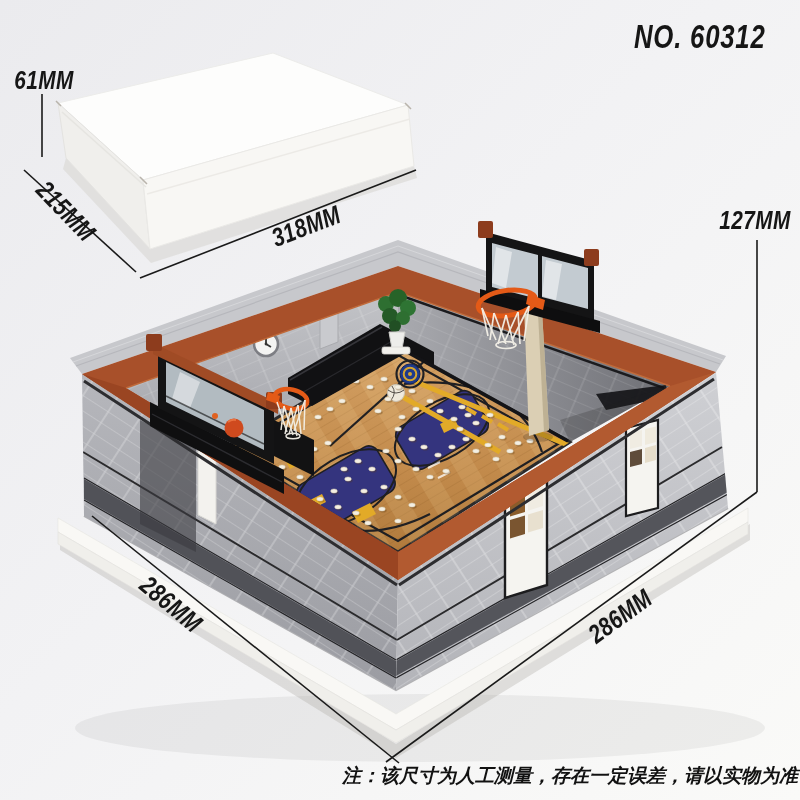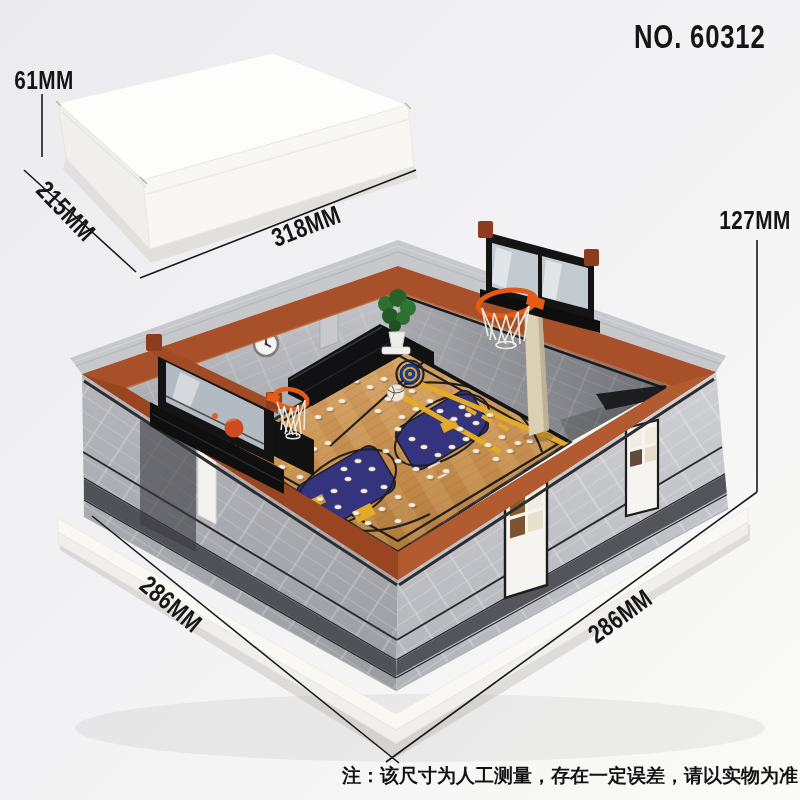--- a/index.html
+++ b/index.html
@@ -1,21 +1,21 @@
 <!DOCTYPE html>
 <html><head>
 <meta charset="utf-8">
 <style>
   html,body{margin:0;padding:0;}
   body{
     width:800px;height:800px;overflow:hidden;
     background:linear-gradient(135deg,#ebebee 0%,#f2f2f4 45%,#fafaf8 100%);
     font-family:"Liberation Sans",sans-serif;
   }
-  .stage{position:relative;width:640px;height:800px;}
+  .stage{position:relative;width:640px;height:800px;font-style:italic;}
   svg.scene{position:absolute;left:0;top:0;}
   .lbl{
     position:absolute;color:#161616;white-space:nowrap;
     font-family:"Liberation Sans",sans-serif;line-height:1;
   }
   .prod{
     font-size:33px;font-weight:700;letter-spacing:1px;
     transform:scaleX(0.78);transform-origin:left top;
   }
   .dim{

